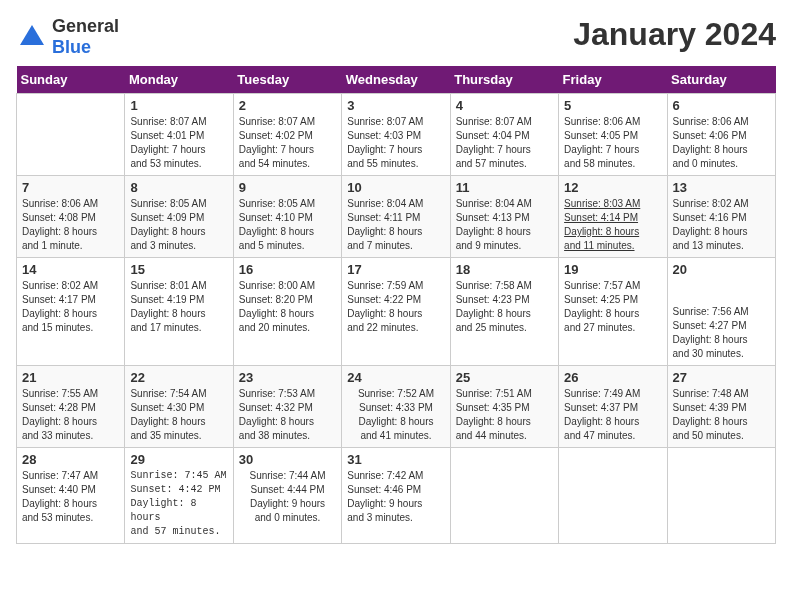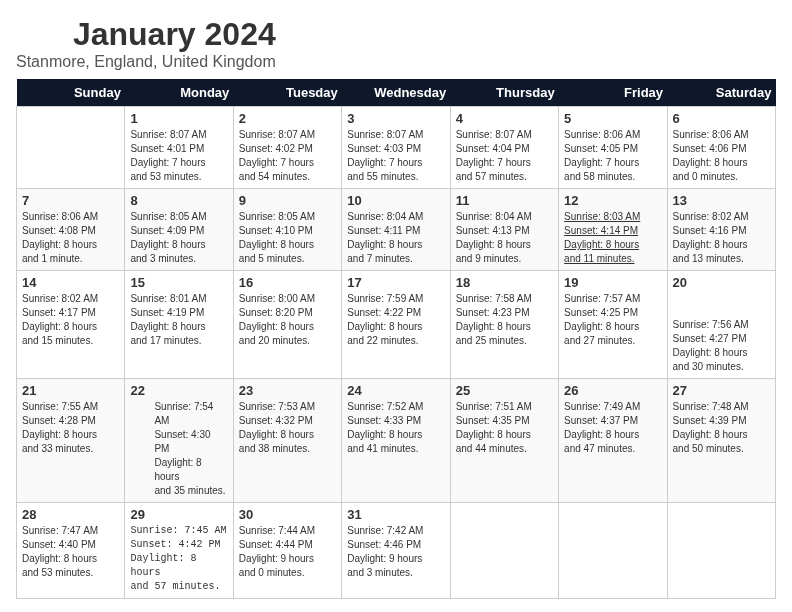--- a/index.html
+++ b/index.html
@@ -46,24 +46,24 @@
     .location-title {
       font-size: 16px;
       color: #555;
     }
     table {
       width: 100%;
       border-collapse: collapse;
       font-size: 11px;
     }
     thead tr th {
-      background-color: #0f172a;
+      background-color: #701a75;
       color: #fff;
       padding: 6px 4px;
-      text-align: right;
+      text-align: left;
       font-size: 13px;
       font-weight: bold;
     }
     tbody tr td {
       border: 1px solid #ccc;
       padding: 4px 5px;
       vertical-align: top;
       min-height: 80px;
       height: 80px;
       width: 107px;
@@ -87,23 +87,31 @@
       background-color: #fff;
     }
     .empty-cell {
       background-color: #fff !important;
     }
   </style>
 </head>
 <body>
 
 <div class="header-area">
+  <div class="logo">
+    <svg class="logo-icon" viewBox="0 0 40 40" xmlns="http://www.w3.org/2000/svg">
+      <polygon points="20,5 35,30 5,30" fill="#2a6fdb"></polygon>
+    </svg>
+    <div>
+      <span class="logo-text-general">General</span><br>
+      <span class="logo-text-blue">Blue</span>
+    </div>
+  </div>
   <div class="title-area">
     <div class="month-title">January 2024</div>
-    <div class="location-title">Stanmore, England, United Kingdom</div>
   </div>
 </div>
 
 <table>
   <thead>
     <tr>
     <th>Sunday</th>
         <th>Monday</th>
         <th>Tuesday</th>
         <th>Wednesday</th>
@@ -263,35 +271,35 @@
       <tr>
         <td>
           <span class="day-number">21</span>
           <div class="day-info" style="white-space: pre-line;">Sunrise: 7:55 AM
 Sunset: 4:28 PM
 Daylight: 8 hours
 and 33 minutes.</div>
         </td>
         <td>
           <span class="day-number">22</span>
-          <div class="day-info" style="white-space: pre-line; margin-left: 24px;">Sunrise: 7:54 AM
+          <div class="day-info" style="white-space: pre-line;">Sunrise: 7:54 AM
 Sunset: 4:30 PM
 Daylight: 8 hours
 and 35 minutes.</div>
         </td>
         <td>
           <span class="day-number">23</span>
           <div class="day-info" style="white-space: pre-line;">Sunrise: 7:53 AM
 Sunset: 4:32 PM
 Daylight: 8 hours
 and 38 minutes.</div>
         </td>
         <td>
           <span class="day-number">24</span>
-          <div class="day-info" style="white-space: pre-line;">Sunrise: 7:52 AM
+          <div class="day-info" style="white-space: pre-line; text-align: center;">Sunrise: 7:52 AM
 Sunset: 4:33 PM
 Daylight: 8 hours
 and 41 minutes.</div>
         </td>
         <td>
           <span class="day-number">25</span>
           <div class="day-info" style="white-space: pre-line;">Sunrise: 7:51 AM
 Sunset: 4:35 PM
 Daylight: 8 hours
 and 44 minutes.</div>
@@ -321,21 +329,21 @@
         </td>
         <td>
           <span class="day-number">29</span>
           <div class="day-info" style="white-space: pre-line; font-family: Liberation Mono, monospace;">Sunrise: 7:45 AM
 Sunset: 4:42 PM
 Daylight: 8 hours
 and 57 minutes.</div>
         </td>
         <td>
           <span class="day-number">30</span>
-          <div class="day-info" style="white-space: pre-line;">Sunrise: 7:44 AM
+          <div class="day-info" style="white-space: pre-line; text-align: center;">Sunrise: 7:44 AM
 Sunset: 4:44 PM
 Daylight: 9 hours
 and 0 minutes.</div>
         </td>
         <td>
           <span class="day-number">31</span>
           <div class="day-info" style="white-space: pre-line;">Sunrise: 7:42 AM
 Sunset: 4:46 PM
 Daylight: 9 hours
 and 3 minutes.</div>

